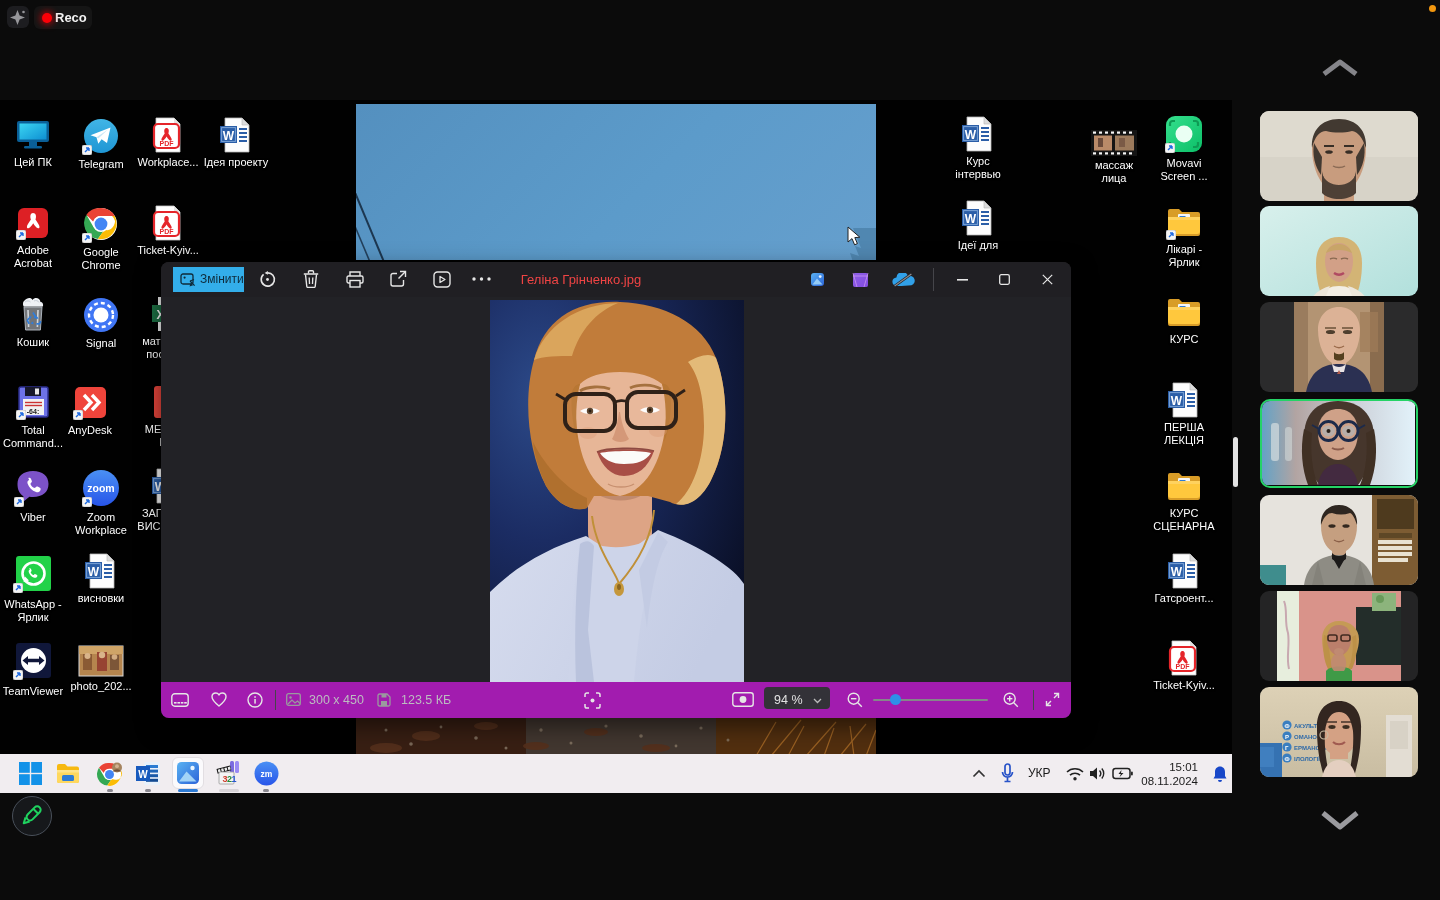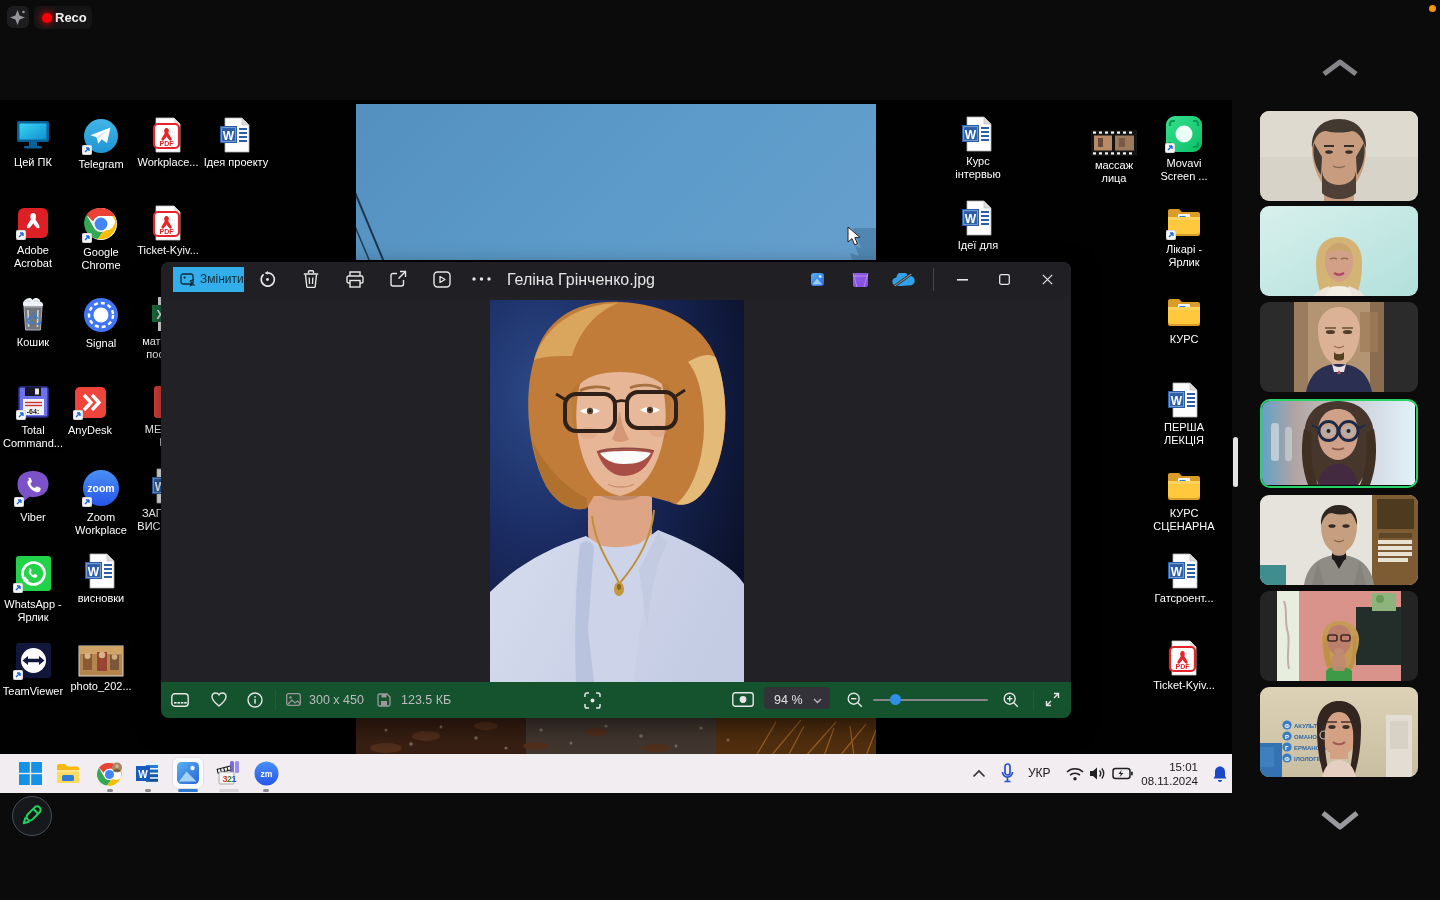--- a/index.html
+++ b/index.html
@@ -26,21 +26,21 @@
     background:linear-gradient(135deg,#5490bf 0%,#5c9bca 55%,#669fcd 100%); }
   #wpbot { position:absolute; left:356px; top:618px; width:520px; height:38px; overflow:hidden; }
   
   .dico { position:absolute; width:76px; text-align:center; color:#fff; }
   .dico .lb { margin-top:3px; font-size:11px; line-height:13px; text-shadow:0 1px 2px #000, 0 0 2px #000; }
   .dico svg { display:block; margin:0 auto; }
   
   #pv { left:161px; top:262px; width:910px; height:456px; background:#222226; border-radius:8px;
     box-shadow:0 8px 24px rgba(0,0,0,.55); overflow:hidden; }
   #pvtitle { position:absolute; left:0; top:0; width:100%; height:35px; background:#201f23; }
-  #pvfoot { position:absolute; left:0; bottom:0; width:100%; height:36px; background:#14532d; }
+  #pvfoot { position:absolute; left:0; bottom:0; width:100%; height:36px; background:#a21caf; }
   #pvphoto { position:absolute; left:329px; top:38px; width:254px; height:382px; }
   .pvt { position:absolute; color:#e6e6e6; }
   
   #taskbar { left:0; top:754px; width:1232px; height:39px; background:#f1edf0; }
   
   #pencil { left:12px; top:796px; width:40px; height:40px; border-radius:50%; background:#16181b;
     border:1.5px solid #49505a; }
   
   .vtile { position:absolute; left:1260px; width:158px; height:90px; border-radius:9px; overflow:hidden; }
   .vtile svg { display:block; }
@@ -475,21 +475,21 @@
       </svg>
       <svg class="pvt" style="left:272px;top:9px" width="18" height="17" viewBox="0 0 18 17">
         <rect x="1" y="1" width="16" height="15" rx="3.5" fill="none" stroke="#e6e6e6" stroke-width="1.4"></rect>
         <path d="M7 5.5 L12 8.5 L7 11.5 Z" fill="none" stroke="#e6e6e6" stroke-width="1.3" stroke-linejoin="round"></path>
       </svg>
       <svg class="pvt" style="left:311px;top:15px" width="20" height="4" viewBox="0 0 20 4">
         <circle cx="2" cy="2" r="1.7" fill="#e6e6e6"></circle>
           <circle cx="9.5" cy="2" r="1.7" fill="#e6e6e6"></circle>
           <circle cx="17" cy="2" r="1.7" fill="#e6e6e6"></circle>
       </svg>
-      <div class="pvt" style="left:0;width:840px;text-align:center;top:0;line-height:35px;font-size:16px;color:#e5e5e5">Геліна Грінченко.jpg</div>
+      <div class="pvt" style="left:0;width:840px;text-align:center;top:0;line-height:35px;font-size:13px;color:#ef4444">Геліна Грінченко.jpg</div>
 
       <svg class="pvt" style="left:650px;top:11px" width="13" height="13" viewBox="0 0 13 13">
         <rect width="13" height="13" rx="3" fill="url(#gph)"></rect>
         <circle cx="9.2" cy="3.6" r="1.4" fill="#e8f4ff"></circle>
         <path d="M1.5 11.5 L6 5.5 L11.5 11.5 Z" fill="#9fd4f8" opacity=".9"></path>
       </svg>
       <svg class="pvt" style="left:691px;top:10px" width="17" height="16" viewBox="0 0 17 16">
         <rect x="1" y="1" width="15" height="14" rx="2" fill="#a044e3"></rect>
         <rect x="1" y="1" width="15" height="14" rx="2" fill="url(#gph)" opacity=".25"></rect>
         <path d="M1 4 h15 M1 1 l4 14 M16 1 l-4 14" stroke="#d9a6f5" stroke-width=".8" fill="none" opacity=".8"></path>

